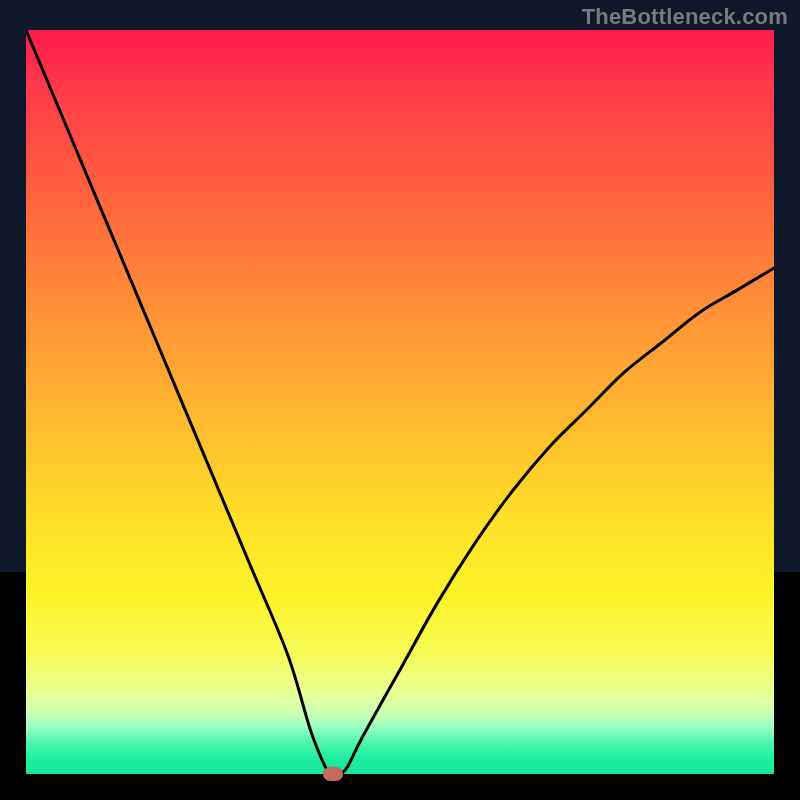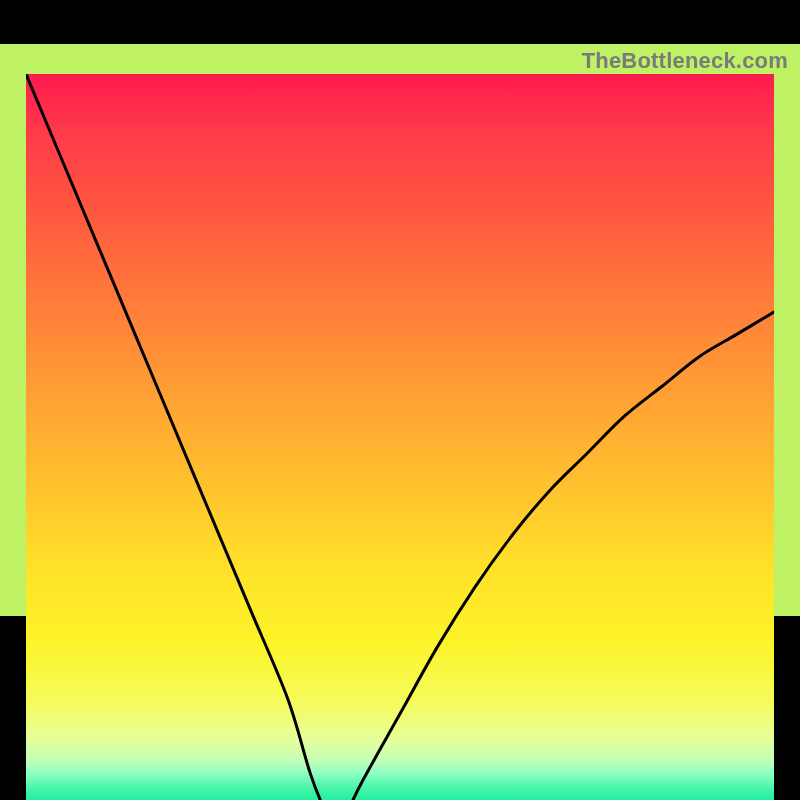--- a/index.html
+++ b/index.html
@@ -1,22 +1,21 @@
 <!DOCTYPE html>
 <html><head>
 <meta charset="utf-8">
 <style>
   * { margin: 0; padding: 0; box-sizing: border-box; }
   html, body { width: 800px; height: 800px; background: #000; overflow: hidden; }
   .container {
     position: relative;
     width: 800px;
     height: 572px;
-    background: #bef264;
-    margin-top: 44px;
+    background: #0f172a;
   }
   .watermark {
     position: absolute;
     top: 4px;
     right: 12px;
     font-family: Arial, Helvetica, sans-serif;
     font-size: 22px;
     font-weight: 600;
     color: #7a7a7a;
     letter-spacing: 0.2px;

